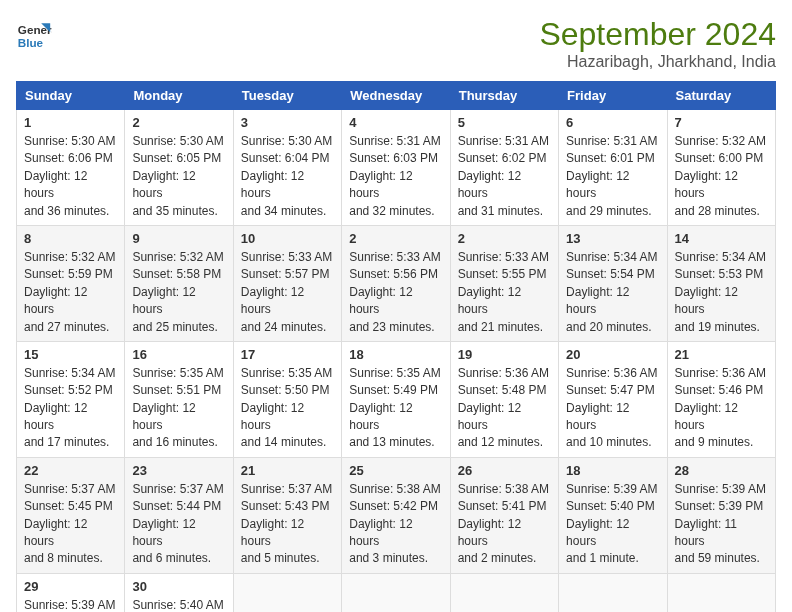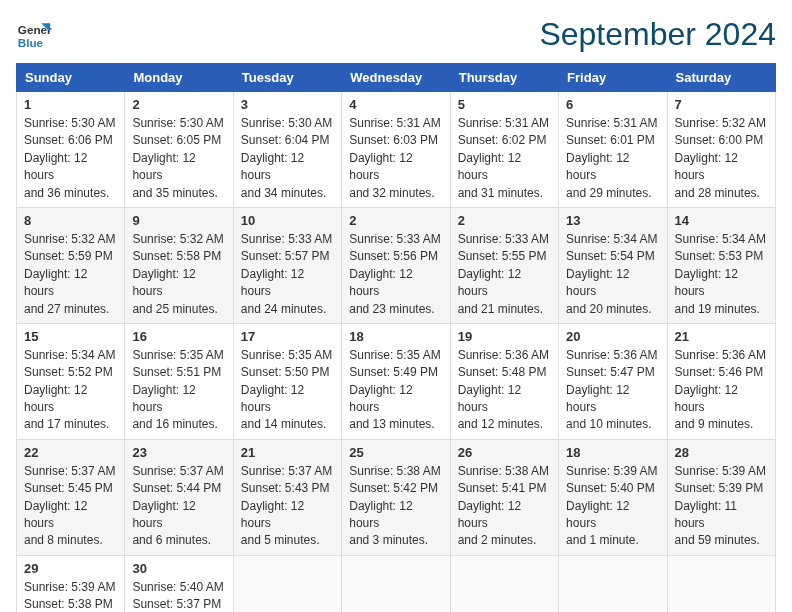--- a/index.html
+++ b/index.html
@@ -24,21 +24,21 @@
     .logo-icon {
       width: 36px;
       height: 36px;
     }
     .title-block {
       text-align: right;
     }
     .title-block h1 {
       font-size: 32px;
       font-weight: normal;
-      color: #0c4a6e;
+      color: #4d7c0f;
     }
     .title-block h2 {
       font-size: 16px;
       font-weight: normal;
       color: #555;
     }
     .calendar {
       width: 100%;
       border-collapse: collapse;
     }
@@ -85,20 +85,21 @@
 <div class="header">
   <div class="logo">
     <svg class="logo-icon" viewBox="0 0 40 40">
       <text x="2" y="20" font-size="13" font-weight="bold" fill="#333">General</text>
       <text x="2" y="34" font-size="13" font-weight="bold" fill="#2b7ab8">Blue</text>
       <polygon points="28,8 38,18 38,8" fill="#2b7ab8"></polygon>
     </svg>
   </div>
   <div class="title-block">
     <h1>September 2024</h1>
+    <h2>Hazaribagh, Jharkhand, India</h2>
   </div>
 </div>
 
 <table class="calendar">
   <thead>
     <tr id="weekday-header">
         <th>Sunday</th>
         <th>Monday</th>
         <th>Tuesday</th>
         <th>Wednesday</th>

